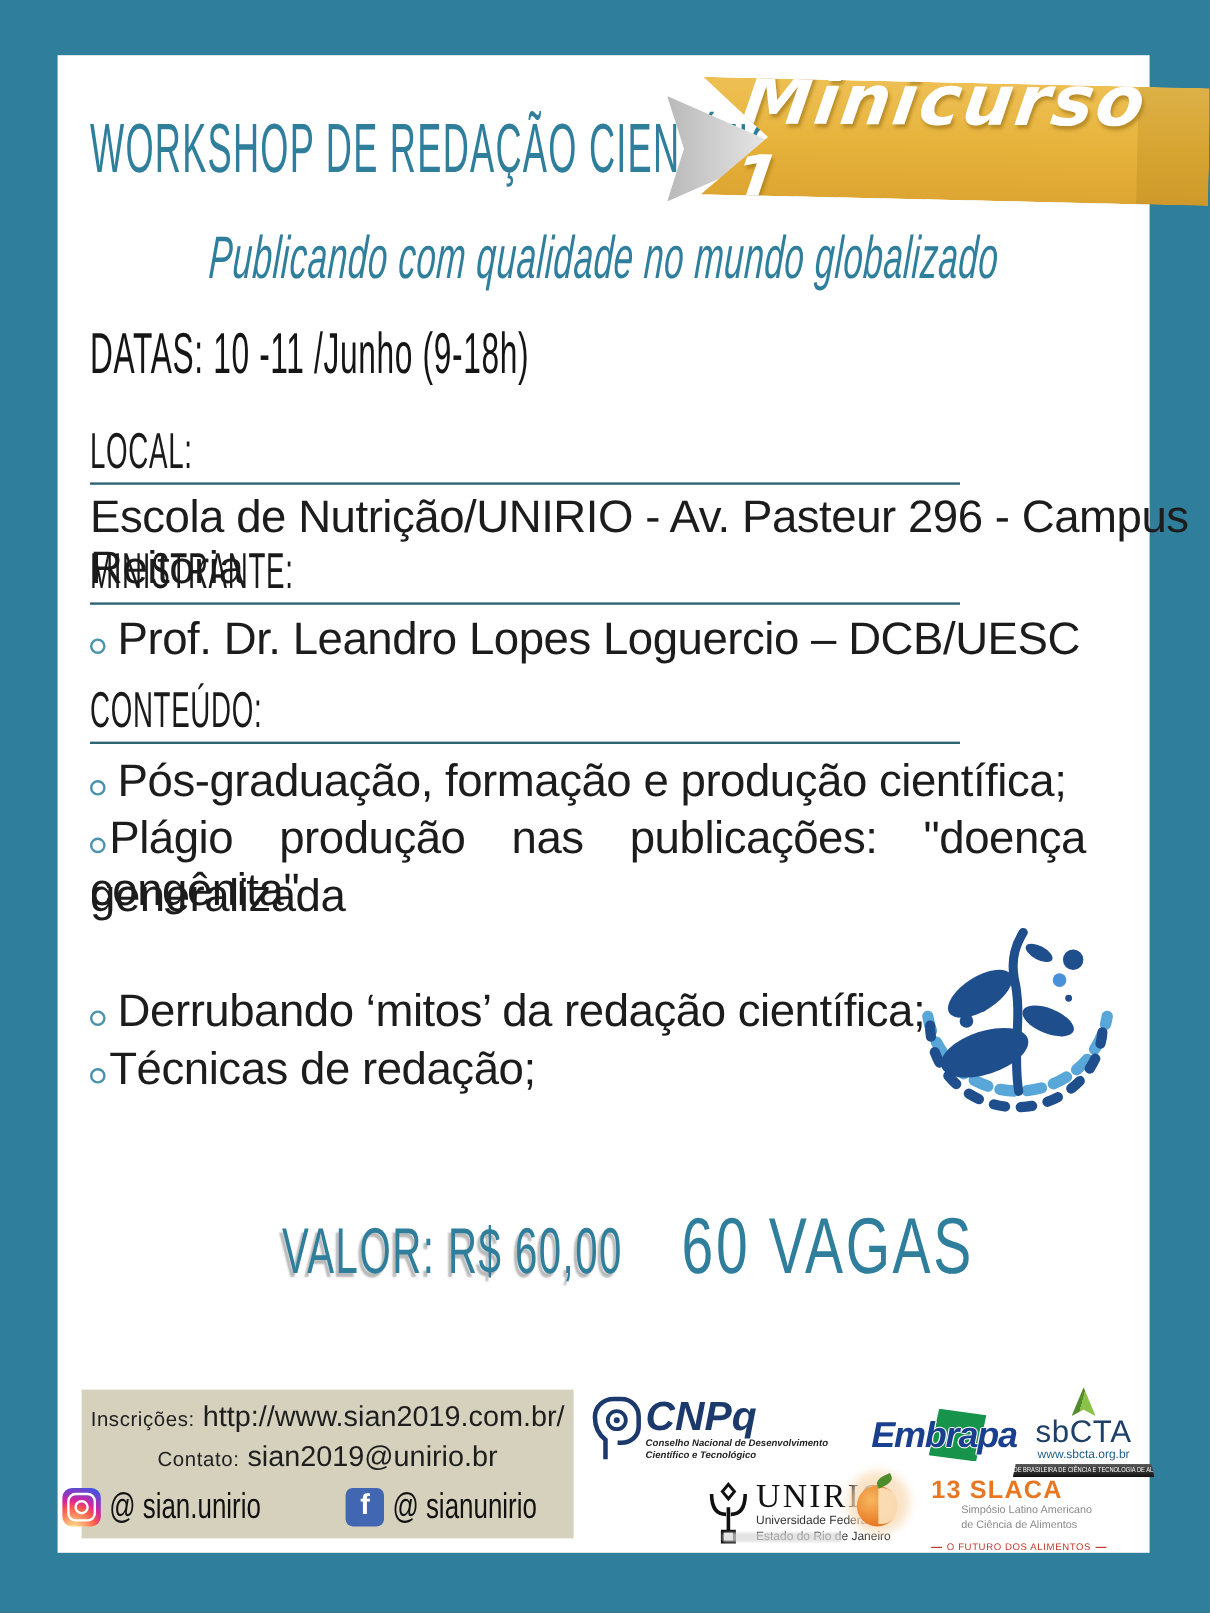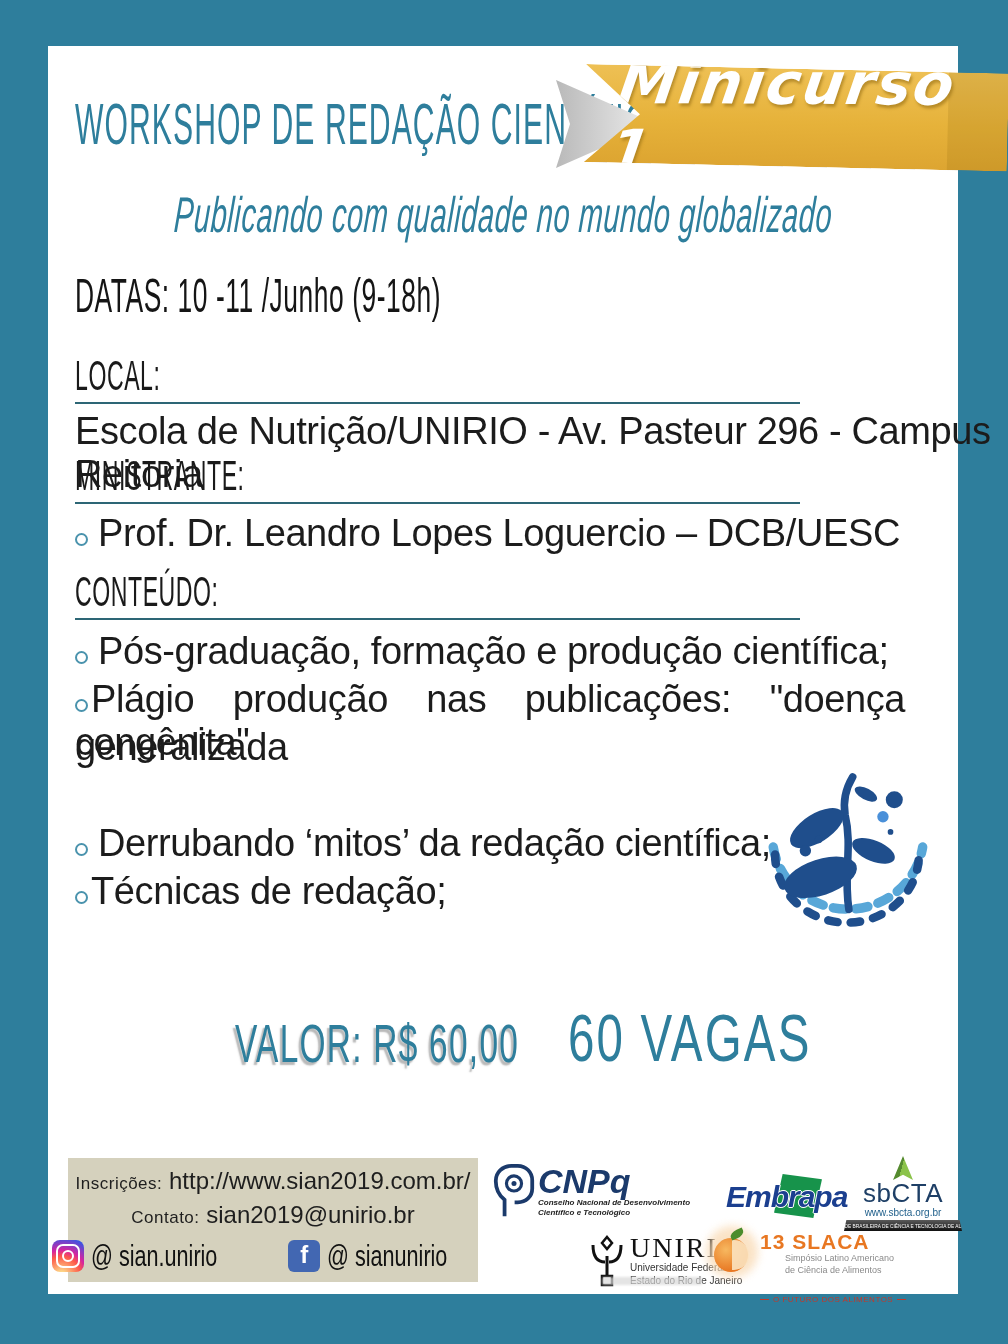--- a/index.html
+++ b/index.html
@@ -100,34 +100,34 @@
   .sbcta-url { font-size:10px; color:#1e5e8a; margin-top:1px; }
   .sbcta-banner { margin-top:2px; width:118px; height:11px; background:linear-gradient(#5a5a5a,#101010);
                   clip-path:polygon(2% 0,98% 0,100% 100%,0 100%);
                   display:flex; align-items:center; justify-content:center; }
   .sbcta-banner span { font-size:6px; color:#fff; white-space:nowrap; transform:scaleX(0.8); }
   .unirio { left:588px; top:1234px; flex-direction:row; align-items:flex-start; gap:4px; }
   .unirio-right { display:flex; flex-direction:column; }
   .unirio-name { font-family:"Liberation Serif", serif; font-size:28px; color:#111;
                  letter-spacing:2px; line-height:1; }
   .unirio-sub { font-size:10px; color:#333; line-height:1.25; }
-  .slaca { left:712px; top:1230px; flex-direction:row; gap:8px; align-items:flex-start; }
+  .slaca { left:712px; top:1230px; flex-direction:row; gap:24px; align-items:flex-start; }
   .slaca-fruit { position:relative; width:40px; height:44px; }
   .slaca-fruit .halo { position:absolute; left:-6px; top:-4px; width:52px; height:52px; border-radius:50%;
                        background:#f9dcb8; filter:blur(4px); opacity:0.8; }
   .slaca-fruit .orb { position:absolute; left:2px; top:8px; width:34px; height:34px; border-radius:50%;
                       background:radial-gradient(circle at 35% 35%,#f7b860,#e87722 70%); }
   .slaca-fruit .seg { position:absolute; left:20px; top:10px; width:17px; height:30px;
                       border-radius:0 17px 17px 0; background:#fbe3c0; opacity:0.9; }
   .slaca-fruit .leaf { position:absolute; left:18px; top:0px; width:14px; height:8px; border-radius:60% 0 60% 0;
                        background:#4c8c2b; transform:rotate(-25deg); }
   .slaca-right { display:flex; flex-direction:column; }
   .slaca-name { font-size:21px; font-weight:bold; color:#e87722; letter-spacing:1px; line-height:1.1; }
   .slaca-sub { font-size:9px; color:#8a8a8a; line-height:1.3;margin-left:25px; }
-  .slaca-tag { display:flex; align-items:center; gap:4px; margin-top:19px; }
+  .slaca-tag { display:flex; align-items:center; gap:4px; margin-top:9px; }
   .slaca-tag::before, .slaca-tag::after { content:""; width:9px; height:1px; background:#c0392b; }
   .slaca-tag span { font-size:8px; color:#c0392b; letter-spacing:0.5px; }
   .watermark { position:absolute; left:602px; top:1277px; width:100px; height:8px;
                background:#d9d9d9; opacity:0.7; border-radius:2px; filter:blur(1px); }
 </style>
 </head>
 <body>
 
 <div class="page">
   <div class="card"></div>

